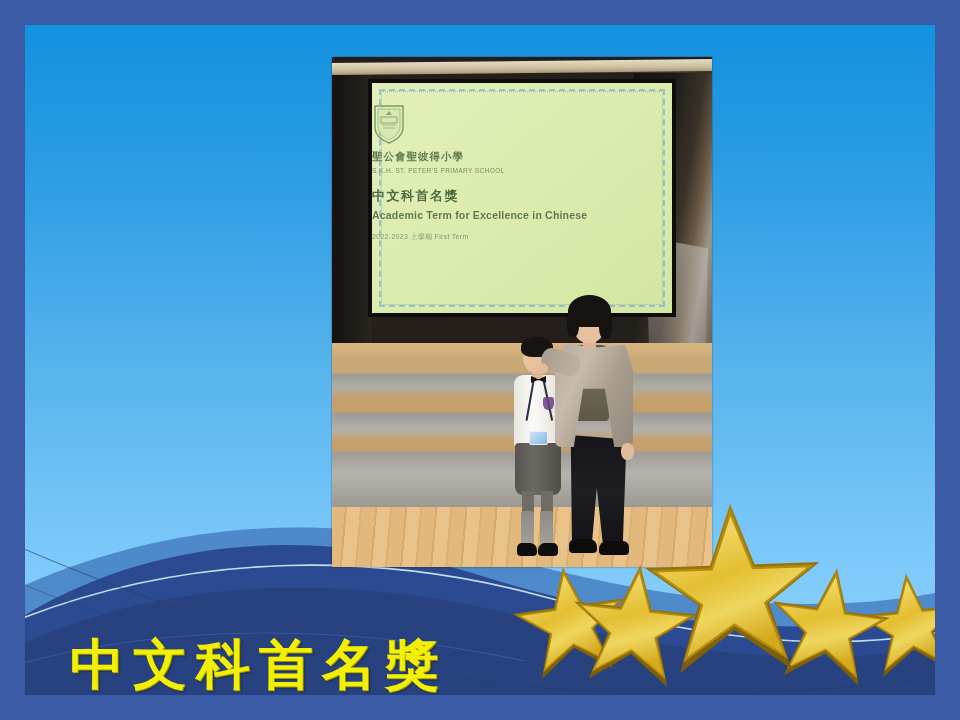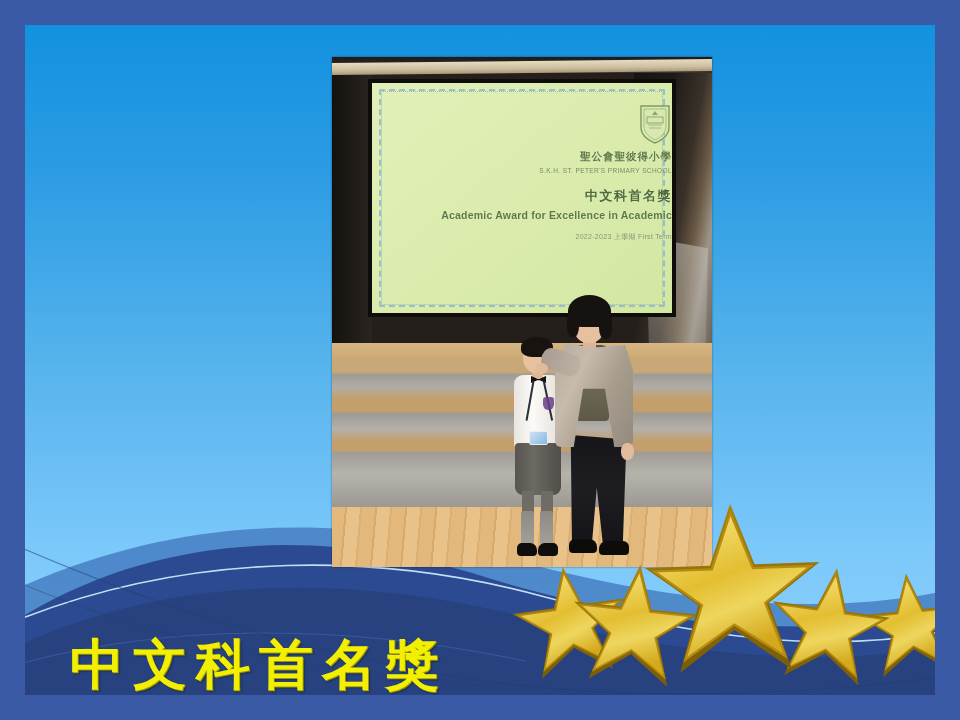--- a/index.html
+++ b/index.html
@@ -36,21 +36,21 @@
     transform:rotate(-0.6deg);}
   .ph-wallback{position:absolute;left:0;top:16px;width:380px;height:270px;
     background:linear-gradient(to bottom,#241f1b,#2e2823 40%,#241e1a);}
   
   .ph-screenframe{position:absolute;left:36px;top:22px;width:308px;height:238px;
     background:#0e0d0c;padding:3px;box-sizing:border-box;}
   .ph-screen{
     position:absolute;left:40px;top:26px;width:300px;height:230px;
     background:linear-gradient(140deg,#e2f0b8 0%,#dcecae 45%,#d2e7a2 100%);
     box-sizing:border-box;
-    display:flex;flex-direction:column;align-items:flex-end;
+    display:flex;flex-direction:column;align-items:flex-start;
   }
   .scallop{
     position:absolute;left:7px;top:6px;right:7px;bottom:6px;
     border:2px dashed #8fb8c9;border-radius:2px;opacity:.85;
   }
   .scallop2{
     position:absolute;left:9px;top:8px;right:9px;bottom:8px;
     border:1px dotted #7fb0c6;border-radius:2px;opacity:.8;
   }
   .crest{margin-top:20px;width:34px;height:42px;position:relative;z-index:2;}
@@ -176,21 +176,21 @@
           <path d="M3,3 L31,3 L31,24 C31,33 22,38 17,40 C12,38 3,33 3,24 Z" fill="none" stroke="#7d9a63" stroke-width="1.4"></path>
           <path d="M6,6 L28,6 L28,23 C28,31 21,35 17,37 C13,35 6,31 6,23 Z" fill="#d8e8b0" stroke="#90ab78" stroke-width=".7"></path>
           <rect x="9" y="14" width="16" height="6" fill="none" stroke="#7d9a63" stroke-width=".8"></rect>
           <path d="M17,8 L20,12 L14,12 Z" fill="#8aa86e"></path>
           <path d="M10,22 L24,22 M11,25 L23,25" stroke="#8aa86e" stroke-width=".7"></path>
         </svg>
 
         <div class="slide-txt s-cn-school">聖公會聖彼得小學</div>
         <div class="slide-txt s-en-school">S.K.H. ST. PETER'S PRIMARY SCHOOL</div>
         <div class="slide-txt s-cn-award">中文科首名獎</div>
-        <div class="slide-txt s-en-award">Academic Award for Excellence in Academic</div>
+        <div class="slide-txt s-en-award">Academic Term for Excellence in Chinese</div>
         <div class="slide-txt s-term">2022-2023  上學期  First Term</div>
       </div>
 
       <div class="ph-stagewood"></div>
       <div class="ph-bleach"></div>
       <div class="ph-floor"></div>
 
       <div class="person boy">
         <div class="b-shirt"></div>
         <div class="b-shorts"></div>

